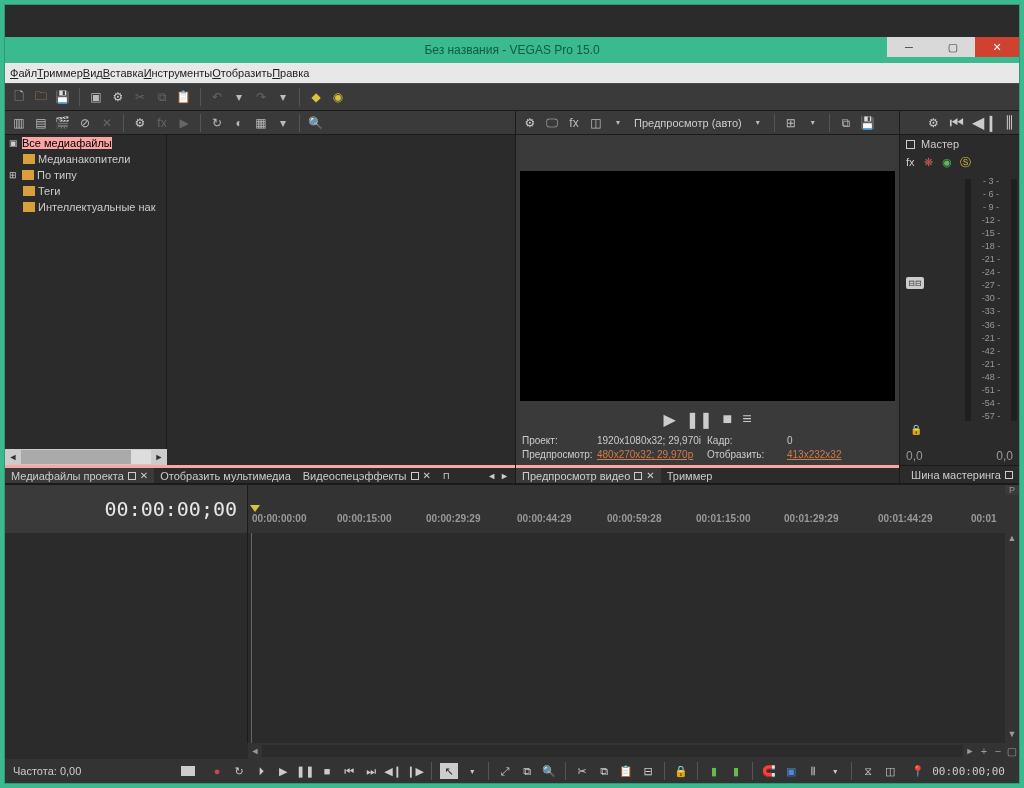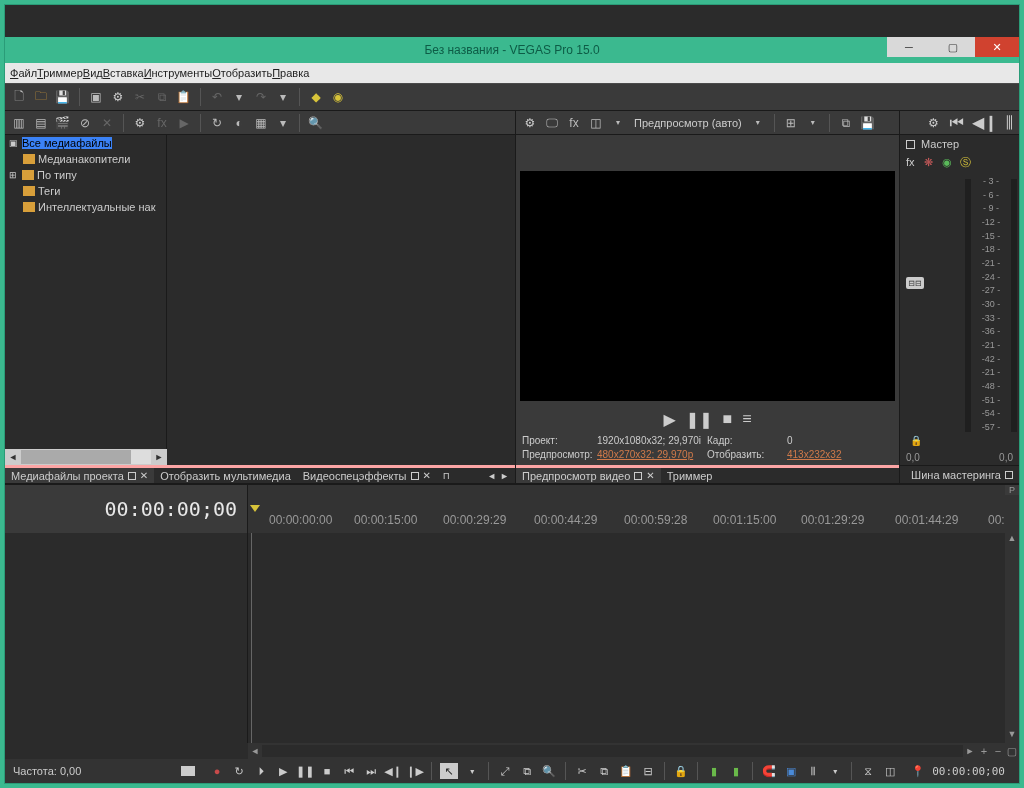--- a/index.html
+++ b/index.html
@@ -24,21 +24,21 @@
 .sep { width: 1px; height: 18px; background: #555; margin: 0 2px; }
 .mainrow { flex: 1; display: flex; min-height: 0; }
 .leftpanel { width: 511px; display: flex; flex-direction: column; border-right: 1px solid #1a1a1a; }
 .pnl-tb { height: 24px; background: #3a3a3a; display: flex; align-items: center; padding: 0 6px; gap: 6px; border-bottom: 1px solid #1a1a1a; }
 .explorer { flex: 1; display: flex; min-height: 0; }
 .tree { width: 162px; background: #2b2b2b; color: #ccc; font-size: 11px; overflow: hidden; border-right: 1px solid #1a1a1a; }
 .tree .node { display: flex; align-items: center; height: 16px; padding-left: 4px; gap: 3px; }
 .tree .node.indent { padding-left: 18px; }
 .tree .exp { width: 10px; color: #ccc; font-size: 9px; }
 .tree .fld { width: 12px; height: 10px; background: #d89f3a; display: inline-block; }
-.tree .sel { background: #3b82f6; color: #000; }
+.tree .sel { background: #fca5a5; color: #000; }
 .treecontent { flex: 1; background: #2b2b2b; }
 .hscroll { height: 16px; background: #ccc; display: flex; align-items: center; }
 .hscroll .arrow { width: 16px; text-align: center; font-size: 9px; color: #333; }
 .hscroll .track { flex: 1; background: #ddd; height: 14px; position: relative; }
 .hscroll .thumb { position: absolute; left: 0; width: 110px; height: 100%; background: #aaa; }
 .tabs { height: 18px; background: #2b2b2b; display: flex; align-items: center; font-size: 11px; color: #ccc; border-top: 3px solid #fca5a5; }
 .tab { padding: 0 6px; display: flex; align-items: center; gap: 4px; height: 100%; }
 .tab.act { background: #3a3a3a; }
 .tab .sq { width: 8px; height: 8px; border: 1px solid #ccc; }
 .tab .x { font-size: 10px; }
@@ -63,29 +63,29 @@
 .fxic.r { color: #c85a5a; }
 .fxic.y { color: #d8c43a; }
 .meter { flex: 1; background: #2b2b2b; display: flex; }
 .meter-left { flex: 1; position: relative; }
 .meter-left .mbtn { position: absolute; left: 6px; top: 106px; width: 18px; height: 12px; background: #ccc; border-radius: 2px; display:flex; align-items:center; justify-content:center; color:#333; font-size:8px;}
 .meter-left .lock { position: absolute; left: 10px; bottom: 6px; color: #999; font-size: 10px; }
 .meter-scale { width: 56px; display: flex; }
 .meter-bar { width: 6px; background: #1f1f1f; margin: 8px 2px 20px 2px; }
 .meter-labels { flex: 1; display: flex; flex-direction: column; justify-content: space-between; padding: 6px 0 20px 0; font-size: 9px; color: #999; text-align: center; }
 .meter-labels div { line-height: 1; }
-.meter-foot { display:flex; justify-content:space-between; padding:0 6px 2px; font-size:10px; color:#999; }
+.meter-foot { display:flex; justify-content:space-between; padding:0 6px 2px; font-size:12px; color:#999;margin-top:8px; }
 .mastertab { height: 18px; background: #2b2b2b; display: flex; align-items: center; justify-content: flex-end; padding: 0 6px; font-size: 11px; color: #ccc; border-top:1px solid #1a1a1a;}
 .mastertab .sq { width: 8px; height: 8px; border: 1px solid #ccc; margin-left: 4px; }
 .timeline { height: 300px; background: #2b2b2b; display: flex; flex-direction: column; border-top: 2px solid #1a1a1a; }
 .tl-top { height: 48px; background: #333; display: flex; }
 .tl-tc-box { width: 243px; background: #3a3a3a; display: flex; align-items: center; justify-content: flex-end; padding-right: 10px; font-size: 20px; color: #e8e8e8; font-family: monospace; border-right:1px solid #1a1a1a;}
 .tl-ruler { flex: 1; position: relative; background: #333; overflow:hidden;}
 .tl-ruler .cursor { position: absolute; left: 2px; top: 20px; width: 0; height: 0; border-left: 5px solid transparent; border-right: 5px solid transparent; border-top: 7px solid #d8c43a; }
-.tl-ruler .ticks { position: absolute; left: 17px; right: 0; bottom: 6px; height: 14px; display:flex; font-size:12px; color:#999;}
+.tl-ruler .ticks { position: absolute; left: 0; right: 0; bottom: 6px; height: 14px; display:flex; font-size:10px; color:#999;font-weight:bold;}
 .tl-ruler .ticks span { position:absolute; transform:translateX(-6px);}
 .tl-body { flex: 1; display: flex; }
 .tl-trackhead { width: 243px; background: #2b2b2b; border-right:1px solid #1a1a1a;}
 .tl-tracks { flex: 1; background: #2b2b2b; position:relative;}
 .tl-tracks::before { content:""; position:absolute; left:3px; top:0; bottom:0; width:1px; background:#666;}
 .tl-vsb { width: 14px; background: #333; display:flex; flex-direction:column;}
 .tl-vsb .arrow{height:14px; text-align:center; font-size:9px; color:#999;}
 .tl-vsb .marker{height:10px; background:#3a3a3a; color:#999; font-size:9px; text-align:center;}
 .tl-hsb { height: 16px; display: flex; }
 .tl-hsb .tlsep { width: 243px; background: #2b2b2b; }

